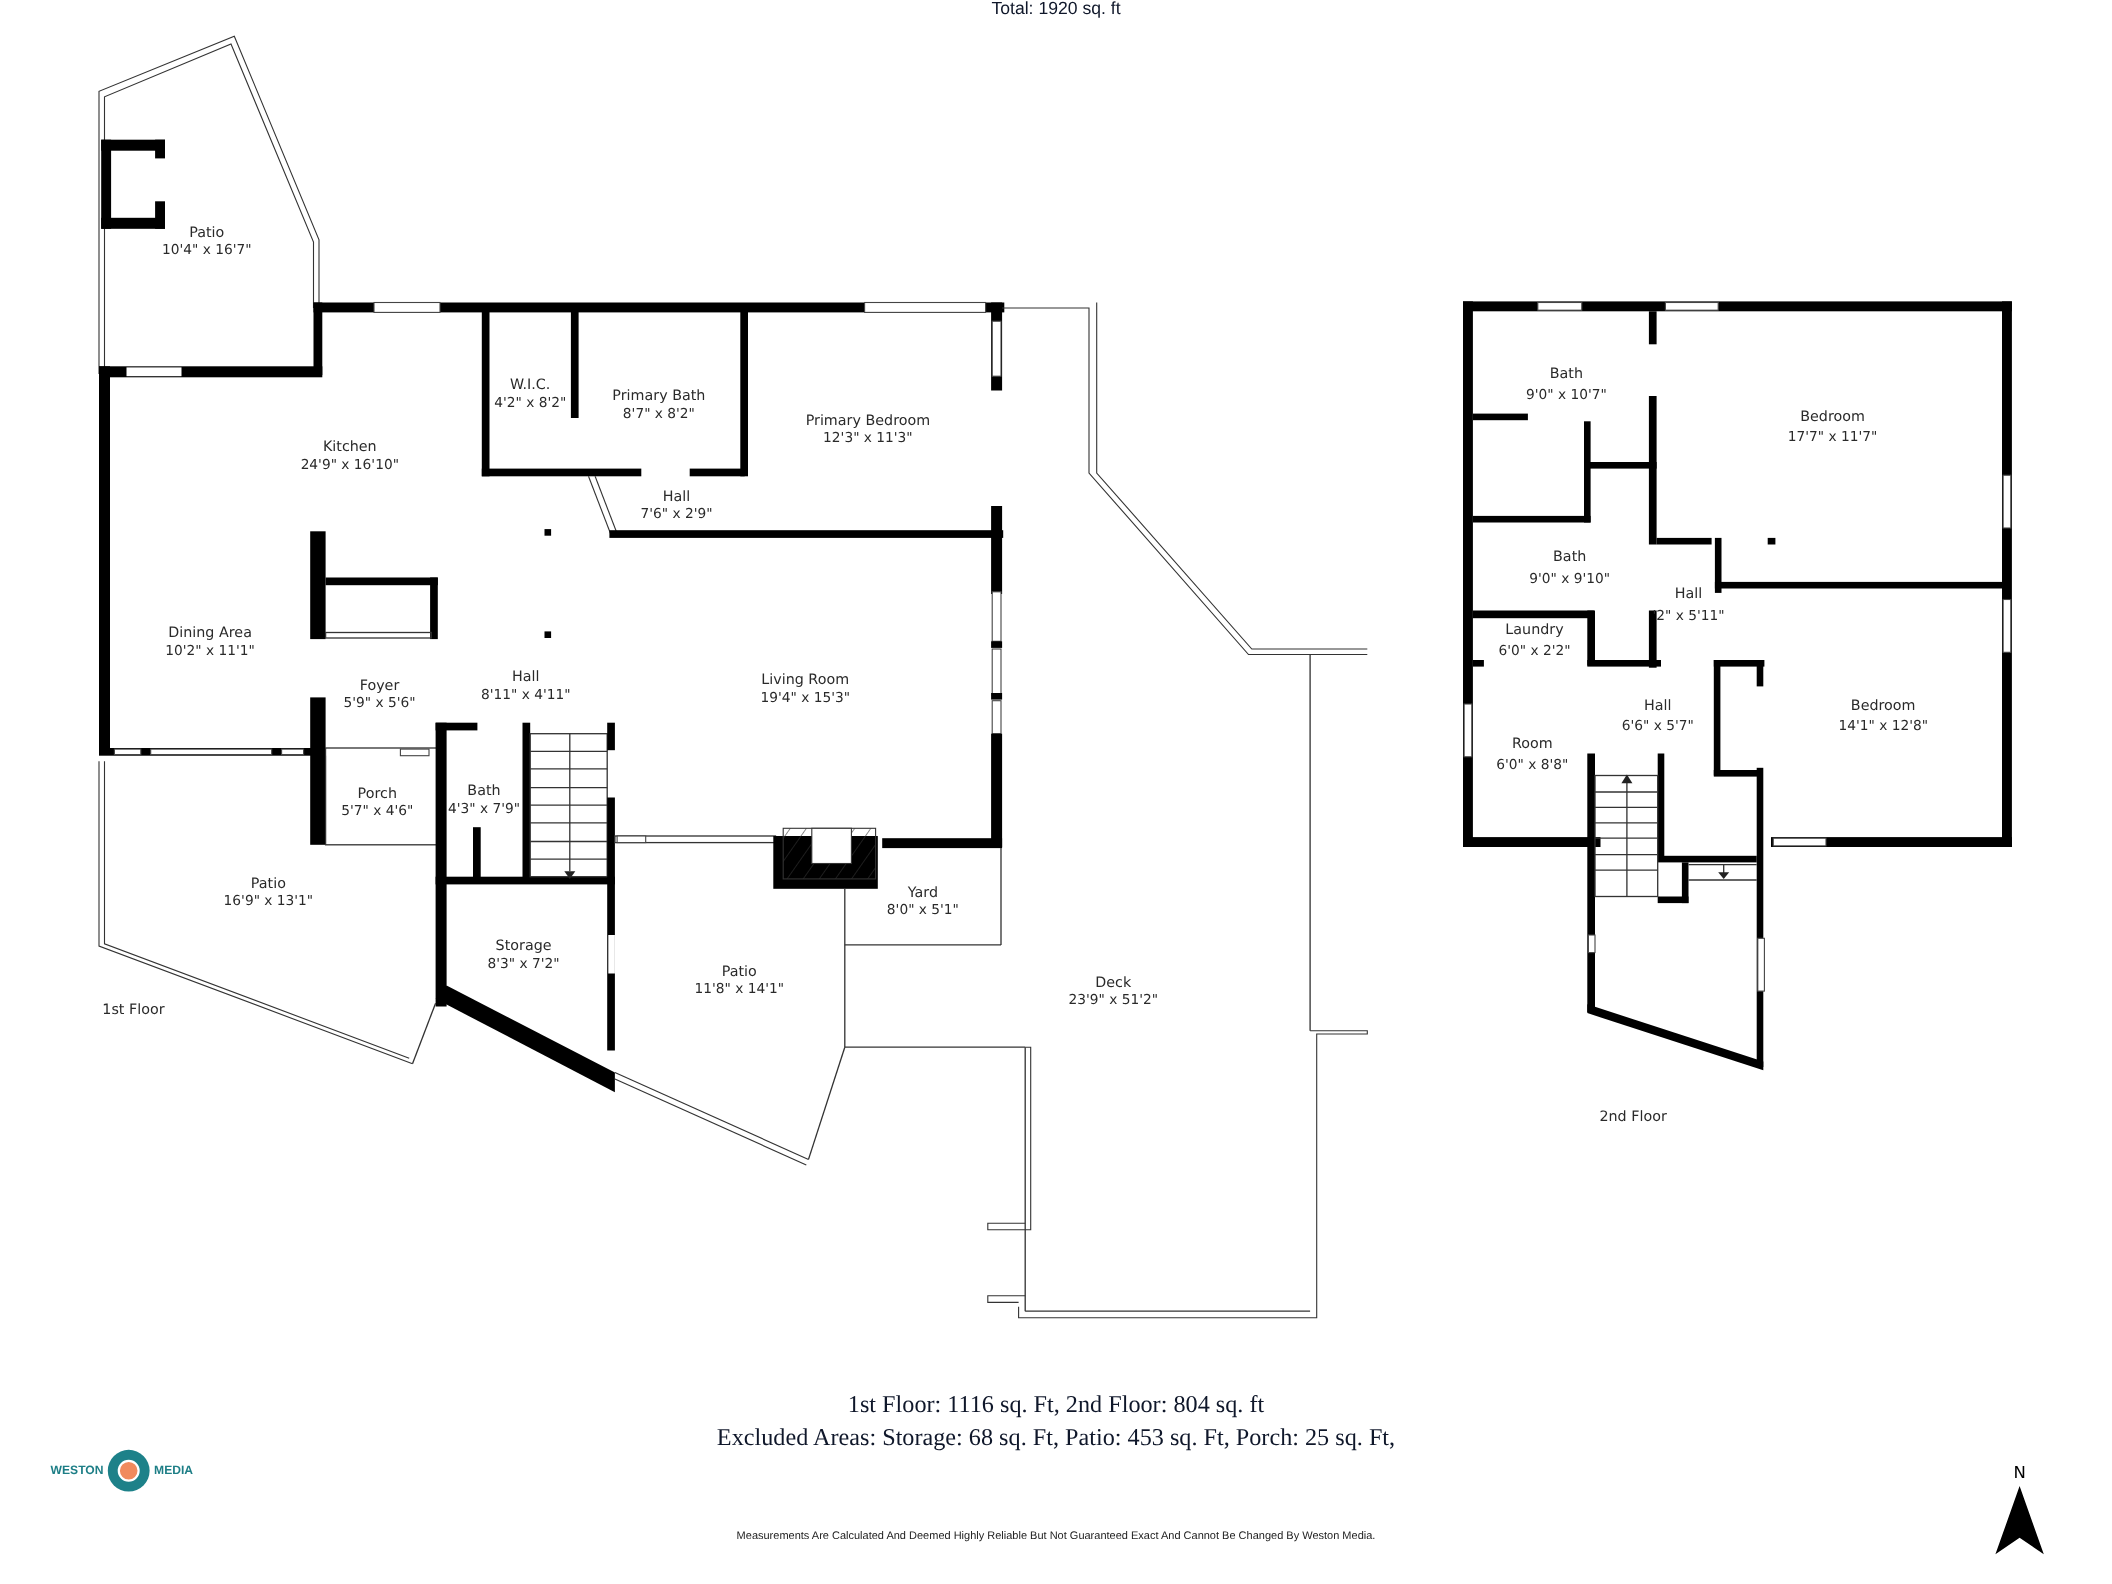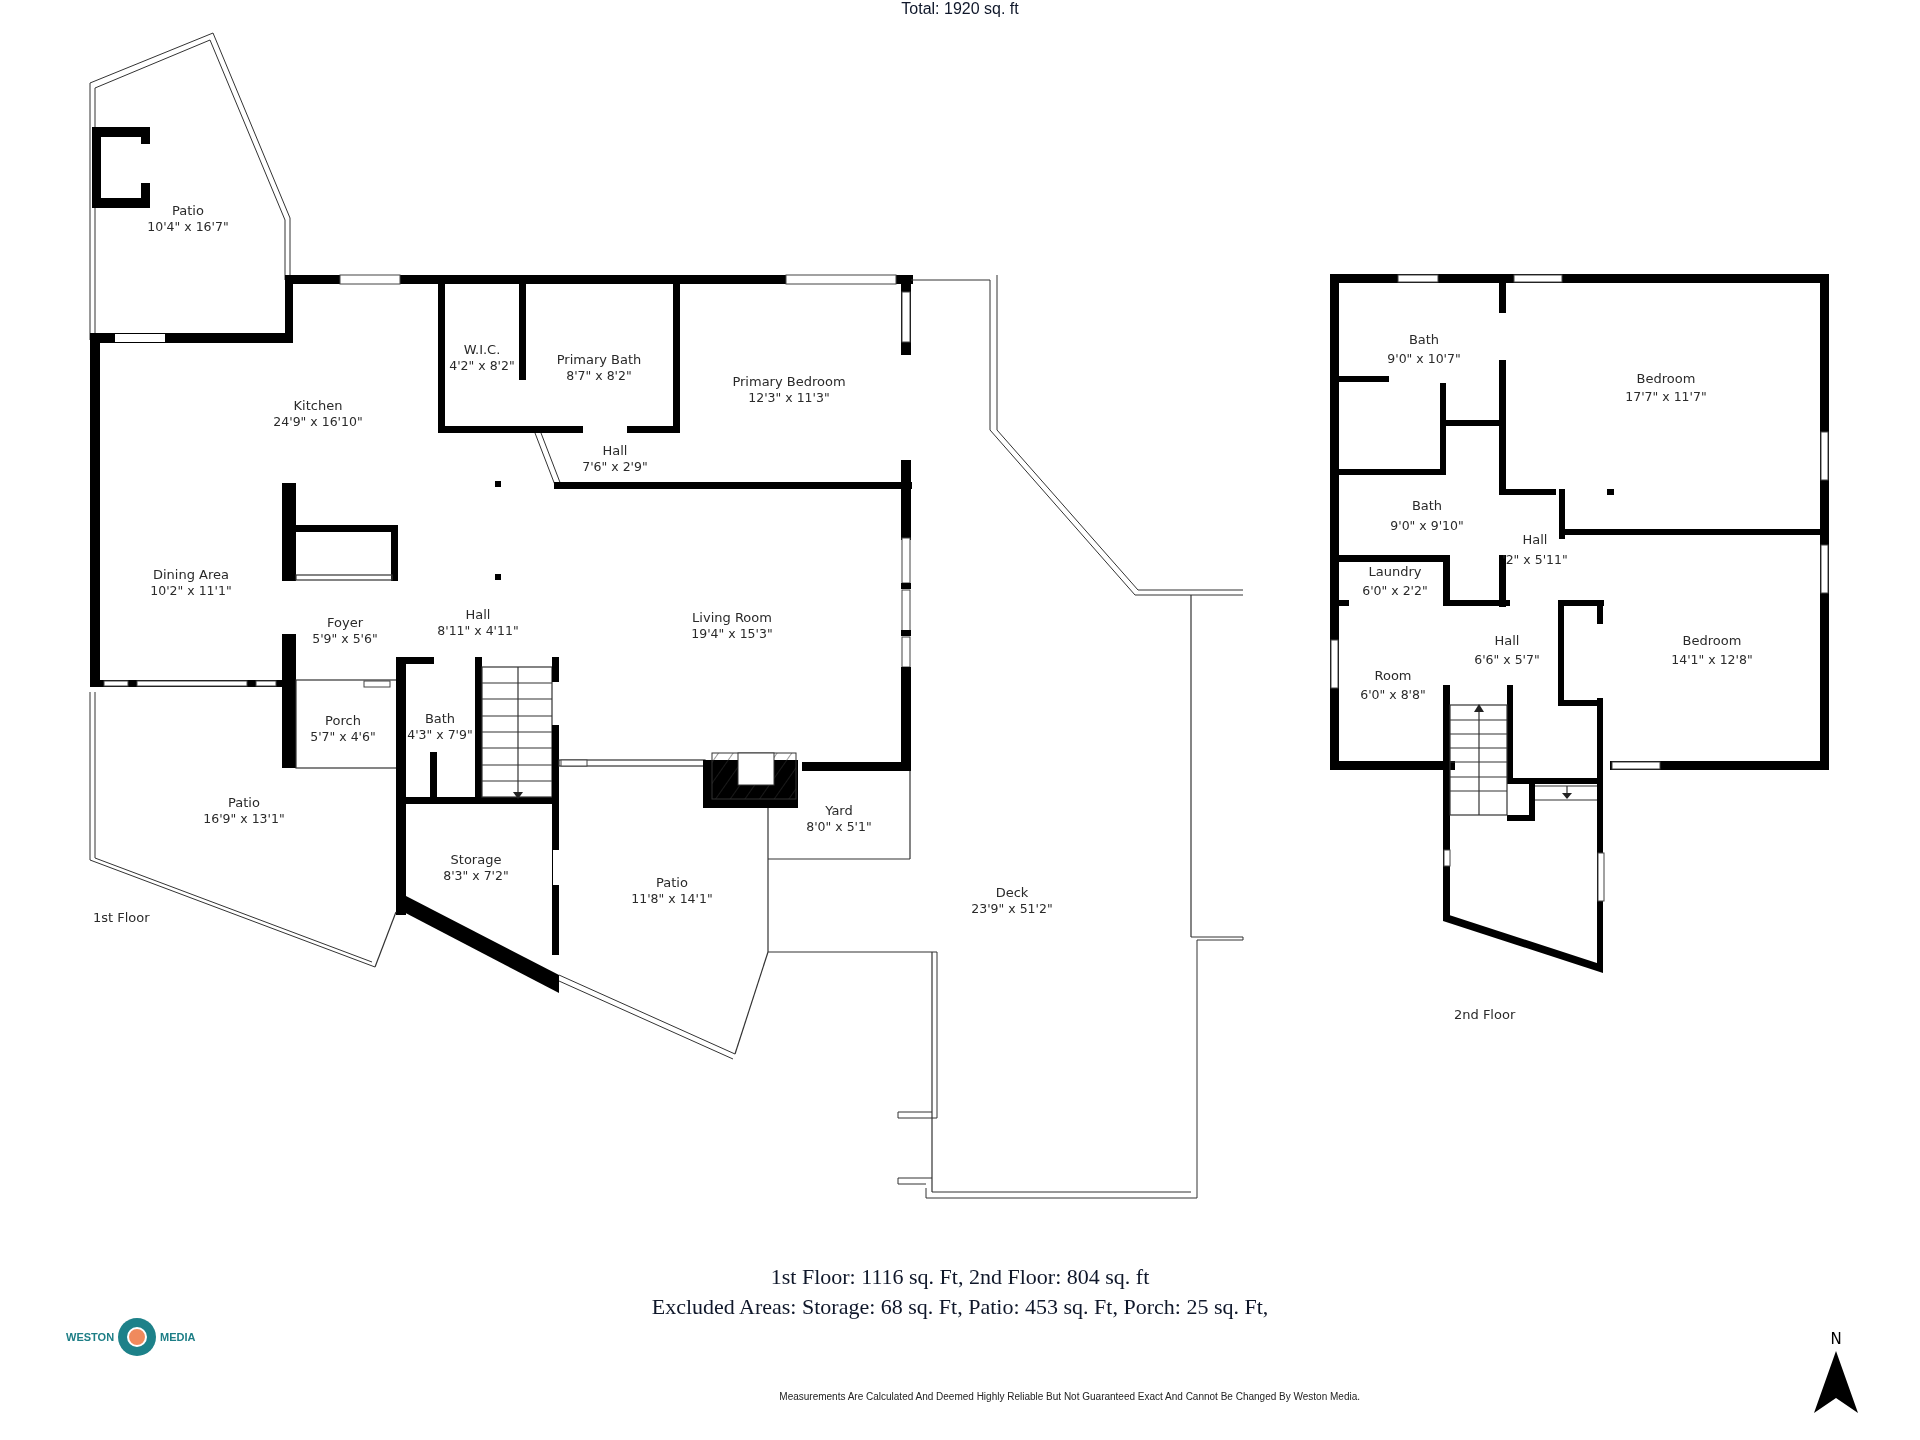--- a/index.html
+++ b/index.html
@@ -11,24 +11,24 @@
   .floor-label { font-family: "DejaVu Sans", sans-serif; font-size: 13px; fill: #2a2a2a; }
   .wall { fill: #000; }
   .thin { fill: none; stroke: #333; stroke-width: 1.2; }
   .dbl  { fill: none; stroke: #333; stroke-width: 1; }
   .win  { fill: #fff; stroke: #444; stroke-width: 1; }
   .opening { fill: #fff; }
   .marker { fill: #222; }
   .summary { position: absolute; left: 560px; width: 800px; text-align: center;
              font-family: "Liberation Sans", sans-serif; color: #0f172a; }
   .sum-line { font-size: 22px; line-height: 30px; font-family: Liberation Serif, serif; }
-  .disclaimer { position: absolute; left: 560px; width: 800px; top: 1391px; text-align: right;
+  .disclaimer { position: absolute; left: 560px; width: 800px; top: 1391px; text-align: center;
                 font-size: 10px; font-family: "Liberation Sans", sans-serif; color: #222; }
   .logo { position: absolute; left: 46px; top: 1318px; display: flex; align-items: center; gap: 4px;
-          font-family: "Liberation Sans", sans-serif; font-weight: bold; font-size: 11px; color: #1d7e86; margin-left: 20px; }
+          font-family: "Liberation Sans", sans-serif; font-weight: bold; font-size: 11px; color: #1d7e86; }
   .logo .mark { width: 38px; height: 38px; border-radius: 50%; background: #1d8189; position: relative;
                 display: flex; align-items: center; justify-content: center; }
   .logo .mark .inner { width: 16px; height: 16px; border-radius: 50%; background: #f08a5d; border: 2px solid #fff; }
   .compass { position: absolute; left: 1806px; top: 1330px; width: 60px; height: 95px; text-align: center; }
   .compass .n { font-family: "DejaVu Sans", sans-serif; font-size: 15px; color: #000; display: block; }
 </style>
 </head>
 <body>
 
 <svg class="plan" viewBox="0 0 1920 1440" xmlns="http://www.w3.org/2000/svg">

